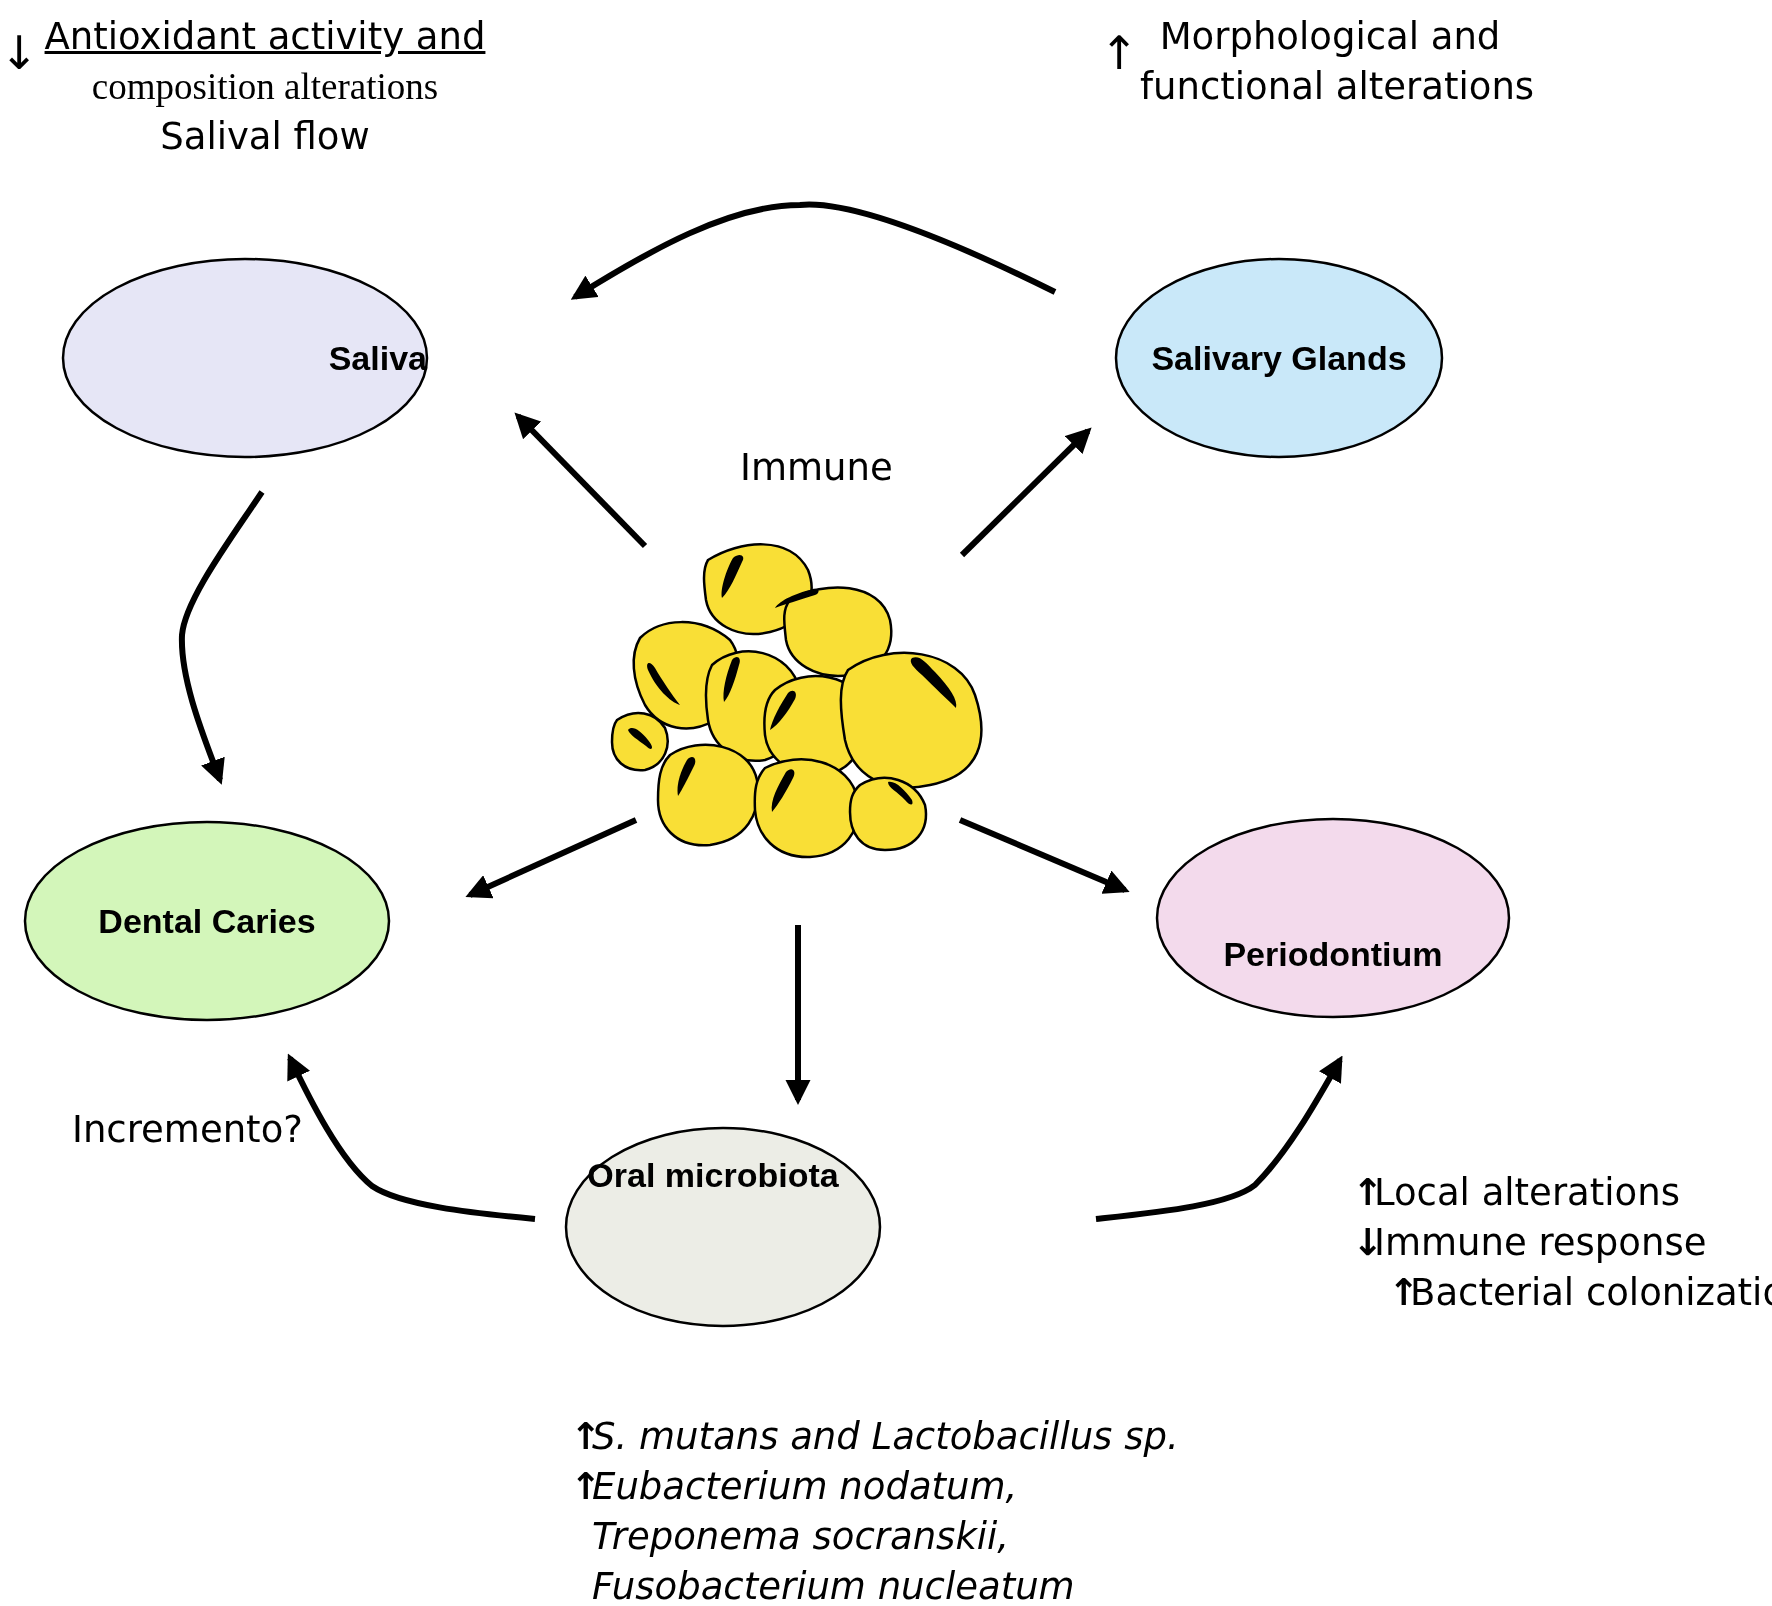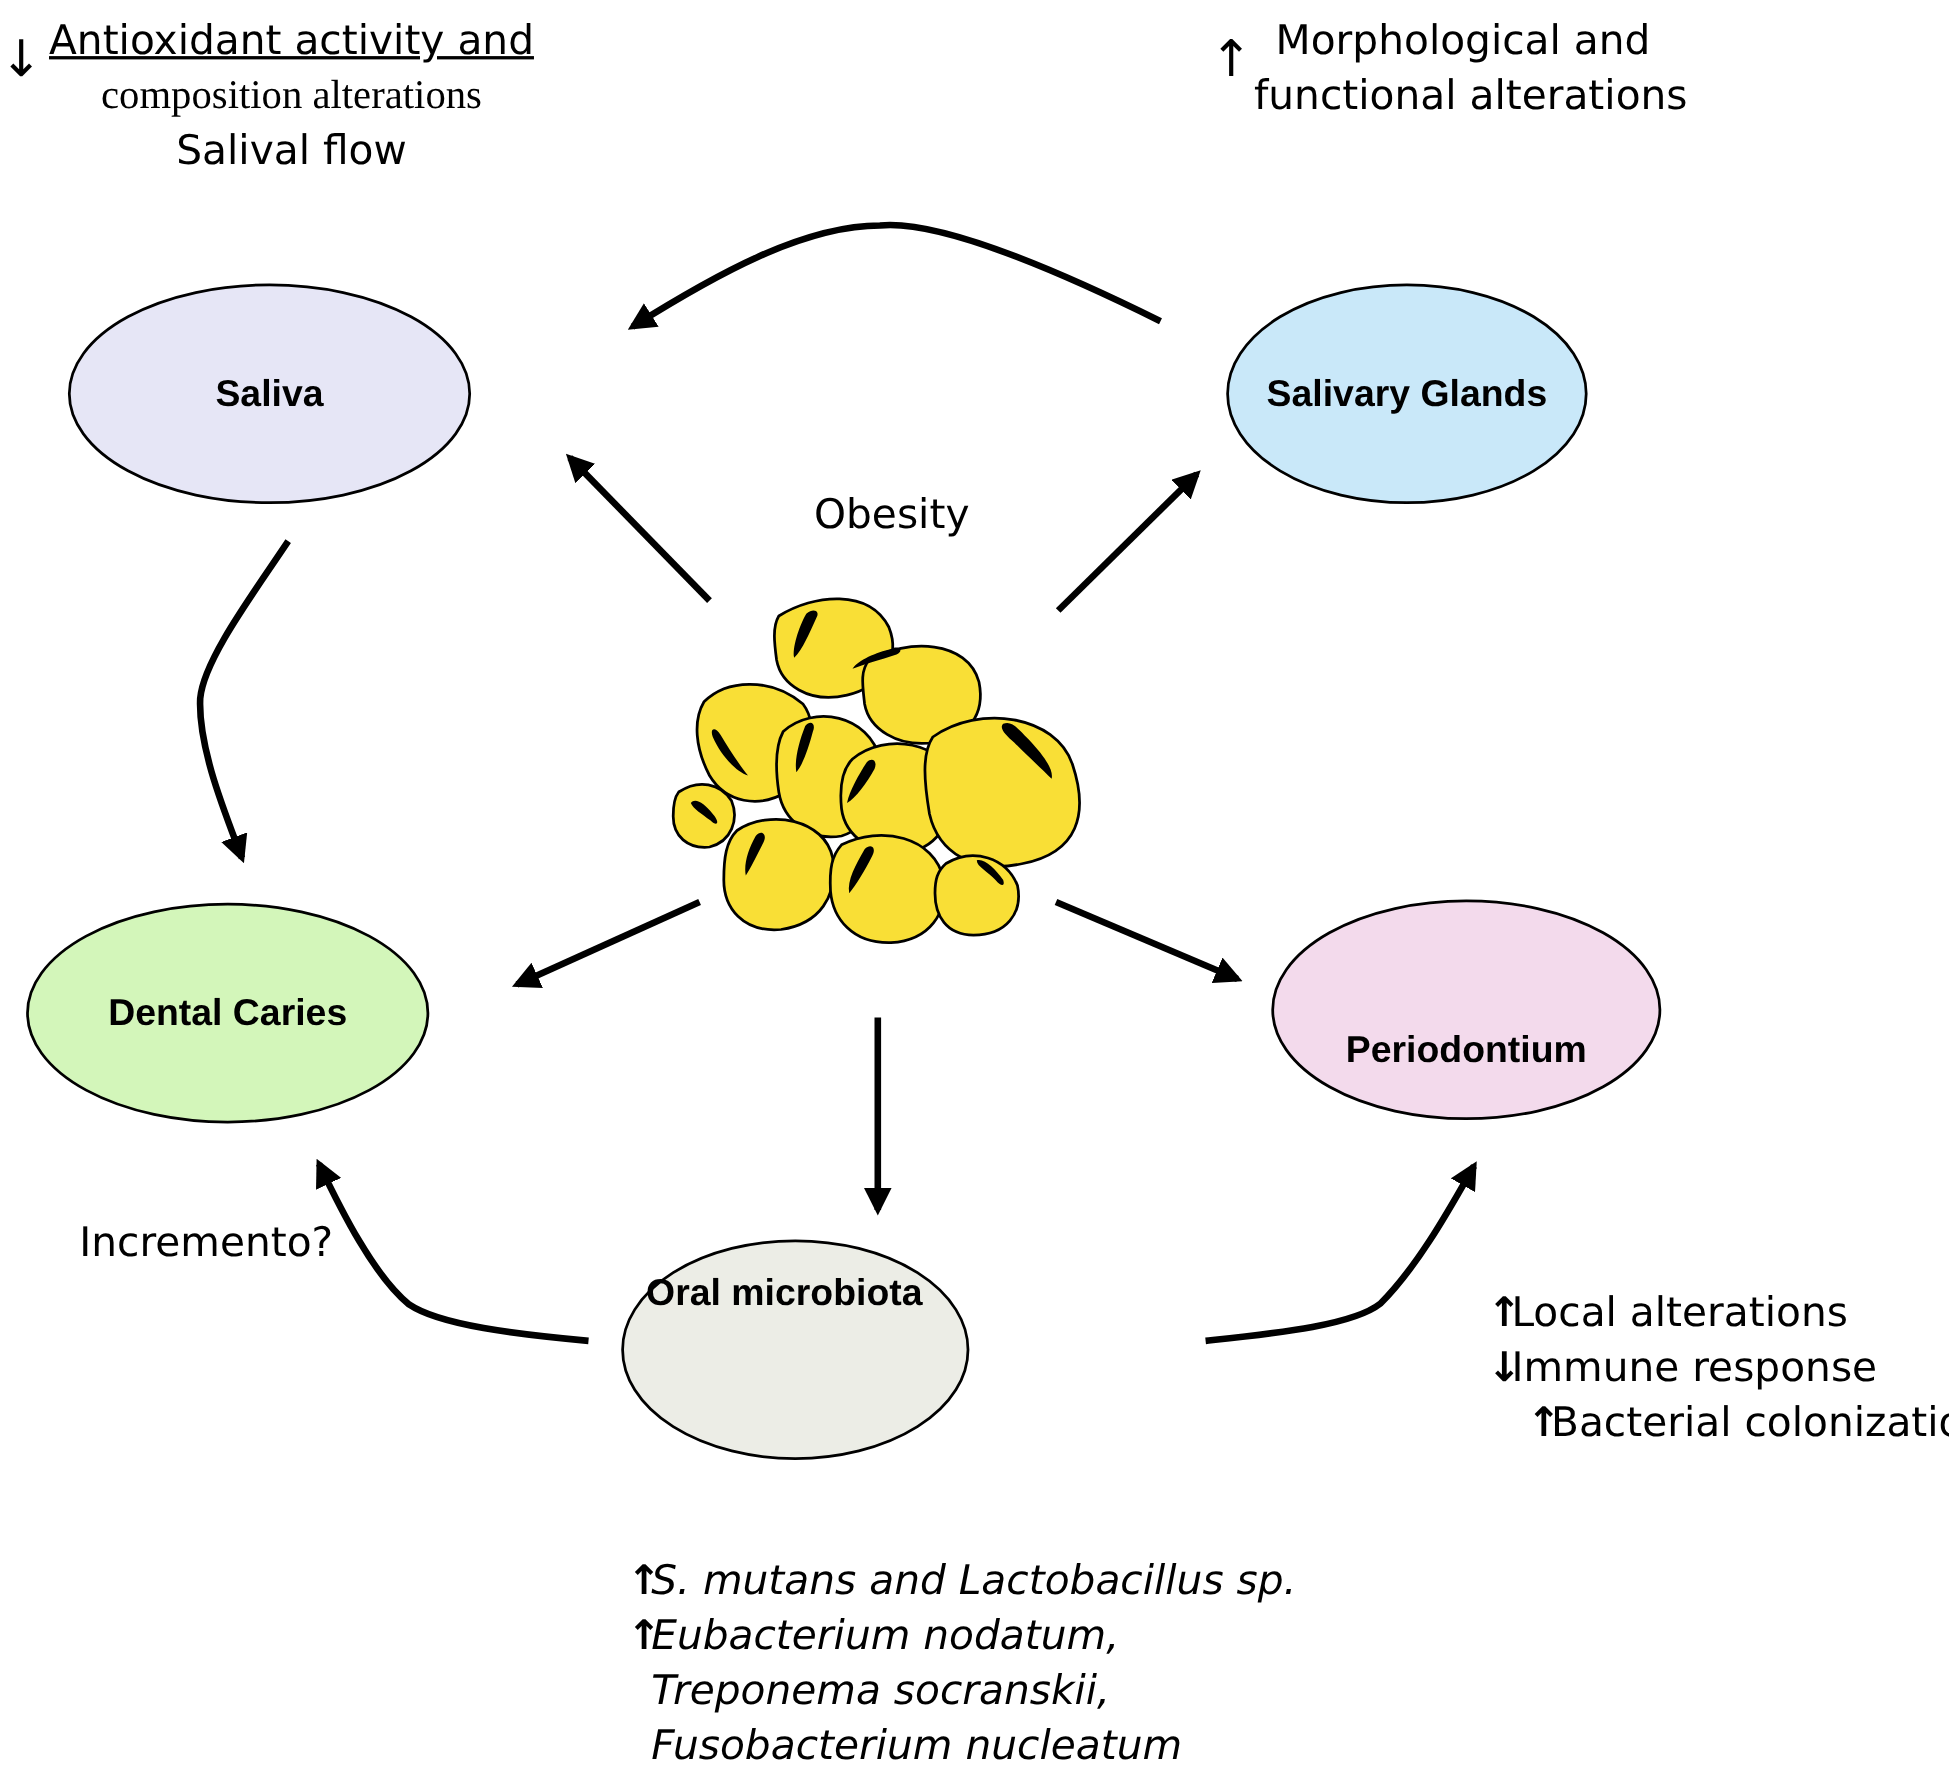--- a/index.html
+++ b/index.html
@@ -59,27 +59,27 @@
       <path d="M788,693 C793,688 798,692 795,699 C788,712 778,725 770,730 C772,720 780,705 788,693z"></path>
       <path d="M912,658 C920,655 925,662 935,672 C950,688 958,700 956,708 C948,700 935,688 922,675 C914,668 908,662 912,658z"></path>
       <path d="M628,730 C632,725 640,730 648,740 C655,748 652,752 646,746 C638,740 630,735 628,730z"></path>
       <path d="M687,760 C692,754 698,758 694,766 C688,778 682,790 678,796 C676,786 680,772 687,760z"></path>
       <path d="M786,772 C792,766 797,771 793,778 C786,792 778,805 772,812 C770,800 778,786 786,772z"></path>
       <path d="M888,782 C895,780 905,790 912,800 C914,806 910,806 905,800 C898,792 888,788 888,782z"></path>
     </g>
   </g>
 </svg>
 
-<div class="txt node-label center" style="left:63px; top:333px; width:364px;">Saliva</div>
+<div class="txt node-label center" style="left:63px; top:333px; width:364px;text-align:right;">Saliva</div>
 <div class="txt node-label center" style="left:1116px; top:333px; width:326px;">Salivary Glands</div>
 <div class="txt node-label center" style="left:25px; top:896px; width:364px;">Dental Caries</div>
 <div class="txt node-label center" style="left:1157px; top:893px; width:352px;margin-top:36px;">Periodontium</div>
 <div class="txt node-label center" style="left:566px; top:1150px; width:256px;margin-left:19px;">Oral microbiota</div>
 
-<div class="txt" style="left:740px; top:443px;">Obesity</div>
+<div class="txt" style="left:740px; top:443px;">Immune</div>
 
 <div>
   <div class="txt" style="left:0px; top:28px; font-size:46px;">↓</div>
   <div class="txt center" style="left:40px; top:12px; width:450px; line-height:50px;text-decoration:underline;">Antioxidant activity and</div>
   <div class="txt center" style="left:40px; top:62px; width:450px;font-family:Liberation Serif, serif;">composition alterations</div>
   <div class="txt center" style="left:40px; top:112px; width:450px;">Salival flow</div>
 </div>
 
 <div>
   <div class="txt" style="left:1100px; top:28px; font-size:46px;">↑</div>

